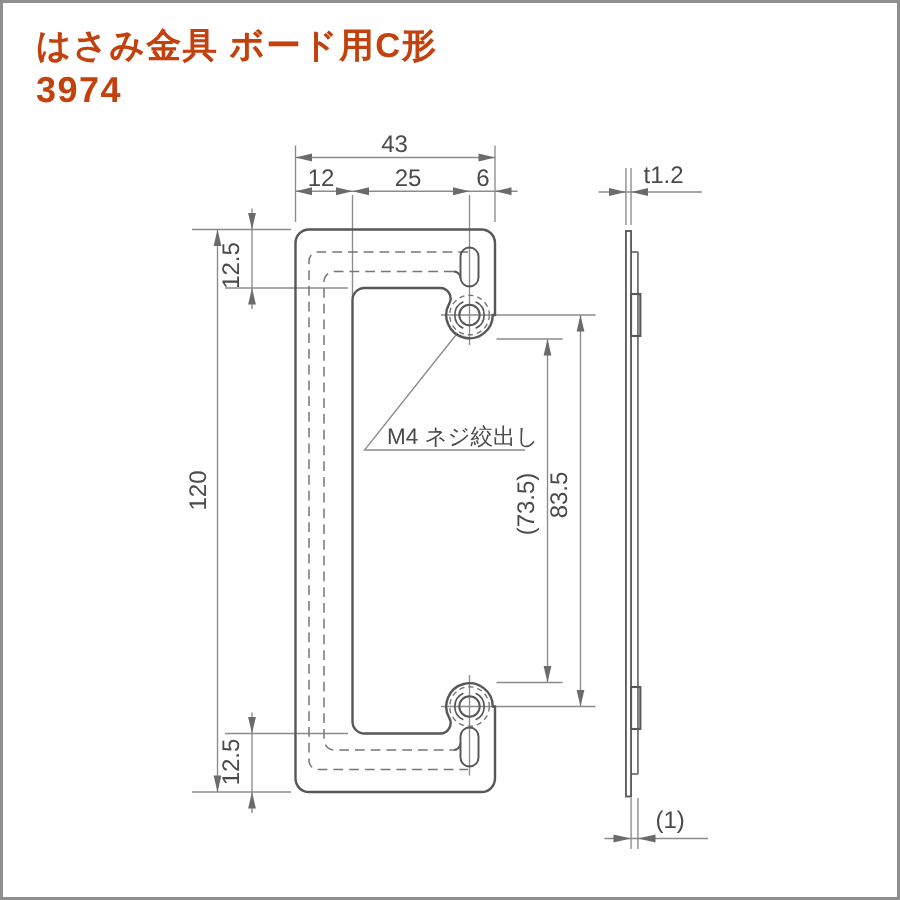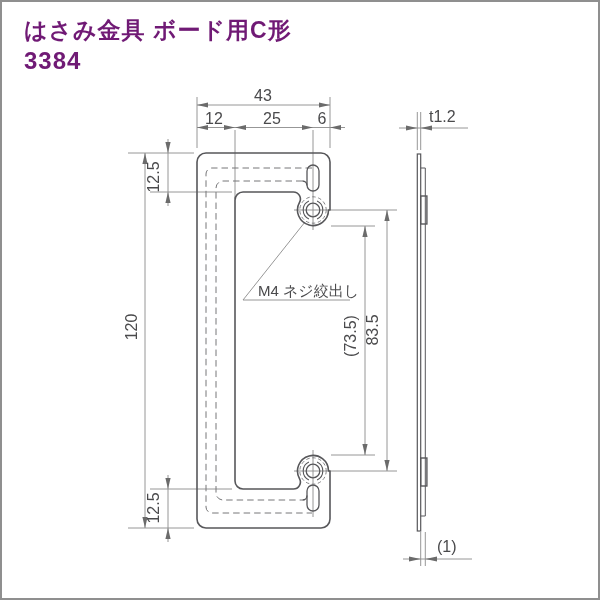--- a/index.html
+++ b/index.html
@@ -8,21 +8,21 @@
     background:#ffffff;
     font-family:"Liberation Sans","DejaVu Sans",sans-serif;
     position:relative;
     overflow:hidden;
   }
   .frame{
     position:absolute;left:0;top:0;width:600px;height:600px;
     border:2px solid #8f8f8f;box-sizing:border-box;
   }
   .titleblock{
-    position:absolute;left:24px;top:16px;color:#701a75;
+    position:absolute;left:24px;top:16px;color:#c2410c;
   }
   .title-line1{
     font-size:23px;font-weight:700;letter-spacing:1px;line-height:1.3;
   }
   .title-line2{
     font-size:24px;font-weight:700;letter-spacing:1px;line-height:1.25;
   }
   svg{position:absolute;left:0;top:0;}
   svg text{
     font-family:"Liberation Sans","DejaVu Sans",sans-serif;
@@ -31,21 +31,21 @@
   .dimtxt{font-size:16px;}
   .notetxt{font-size:15px;}
 </style>
 </head>
 <body>
 
 <div class="frame"></div>
 
 <div class="titleblock">
   <div class="title-line1">はさみ金具 ボード用C形</div>
-  <div class="title-line2">3384</div>
+  <div class="title-line2">3974</div>
 </div>
 
 <svg width="600" height="600" viewBox="0 0 600 600">
 
   <g stroke="#8b8b8b" stroke-width="0.9" fill="none">
 
     <line x1="197" y1="148" x2="197" y2="97"></line>
     <line x1="330" y1="148" x2="330" y2="97"></line>
     <line x1="197" y1="105" x2="330" y2="105"></line>
     <line x1="197" y1="127.5" x2="345" y2="127.5"></line>

